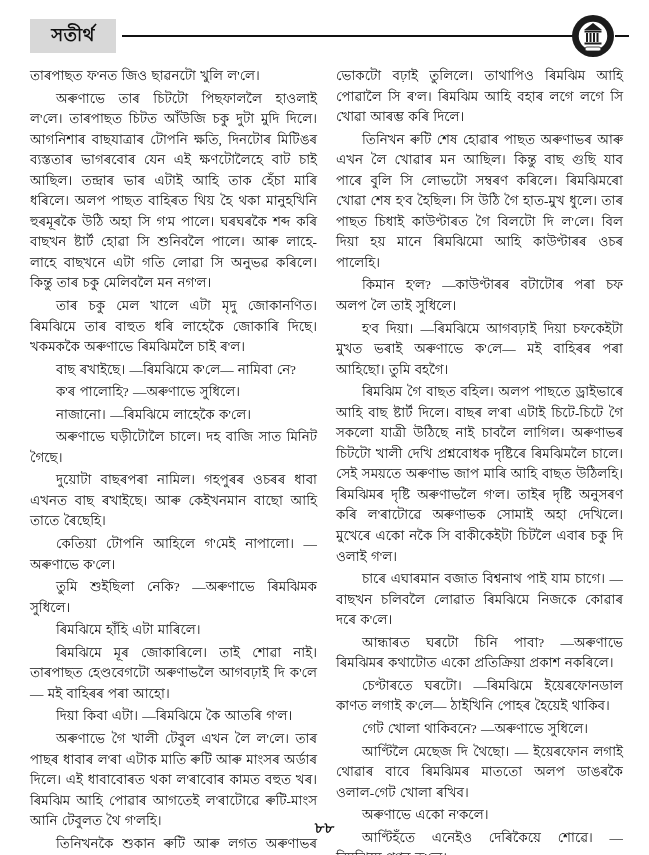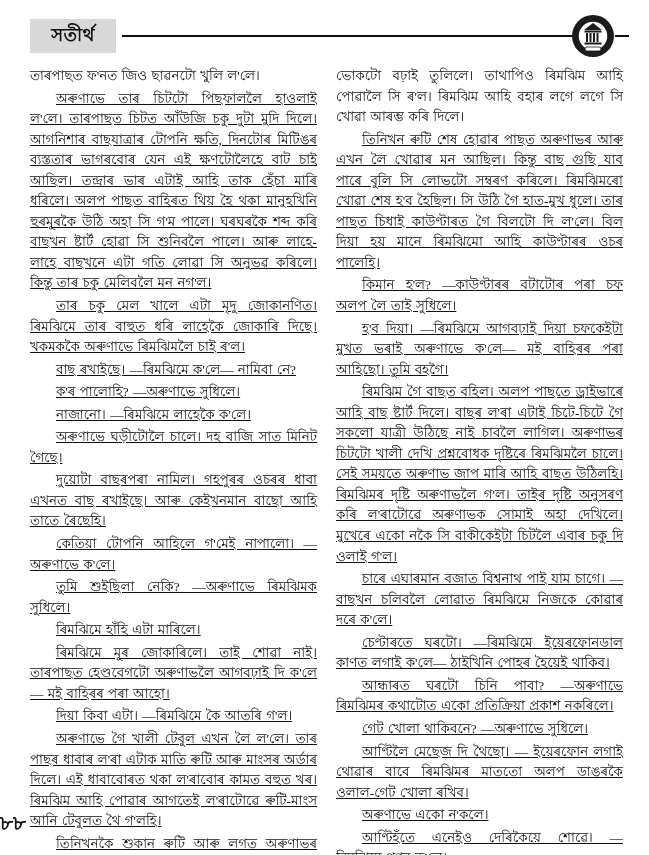--- a/index.html
+++ b/index.html
@@ -67,30 +67,29 @@
     font-size: 13.4px;
     line-height: 20.55px;
     letter-spacing: 0px;
     word-spacing: 1px;
   }
   .col p {
     margin: 2px;
   }
   .col p.indent {
     text-indent: 26px;
-    text-decoration: underline;
   }
   
   .footer {
     position: absolute;
     left: 0;
     right: 0;
     bottom: 14px;
-    text-align: left;
-    font-size: 20px;
+    text-align: center;
+    font-size: 15px;
     font-weight: bold;
   }
 </style>
 </head>
 <body>
 
 <div class="page">
 
   <div class="header">
     <div class="title-box">
@@ -134,22 +133,22 @@
         <p class="indent">অৰুণাভে গৈ খালী টেবুল এখন লৈ ল'লে। তাৰ পাছৰ ধাবাৰ ল'ৰা এটাক মাতি ৰুটি আৰু মাংসৰ অৰ্ডাৰ দিলে। এই ধাবাবোৰত থকা ল'ৰাবোৰ কামত বহুত খৰ। ৰিমঝিম আহি পোৱাৰ আগতেই ল'ৰাটোৱে ৰুটি-মাংস আনি টেবুলত থৈ গ'লহি।</p>
         <p class="indent">তিনিখনকৈ শুকান ৰুটি আৰু লগত অৰুণাভৰ প্ৰিয় নেপালী কাটিং খাহী মাংস। মিটিঙত দিনৰ দুই বজাতে ভাত খোৱা; গতিকে ভোকো লাগিছিল। মাংসৰ গোন্ধটোৱে তাৰ</p>
       </div>
     <div class="col">
         <p>ভোকটো বঢ়াই তুলিলে। তাথাপিও ৰিমঝিম আহি পোৱালৈ সি ৰ'ল। ৰিমঝিম আহি বহাৰ লগে লগে সি খোৱা আৰম্ভ কৰি দিলে।</p>
         <p class="indent">তিনিখন ৰুটি শেষ হোৱাৰ পাছত অৰুণাভৰ আৰু এখন লৈ খোৱাৰ মন আছিল। কিন্তু বাছ গুছি যাব পাৰে বুলি সি লোভটো সম্বৰণ কৰিলে। ৰিমঝিমৰো খোৱা শেষ হ'ব হৈছিল। সি উঠি গৈ হাত-মুখ ধুলে। তাৰ পাছত চিধাই কাউণ্টাৰত গৈ বিলটো দি ল'লে। বিল দিয়া হয় মানে ৰিমঝিমো আহি কাউণ্টাৰৰ ওচৰ পালেহি।</p>
         <p class="indent">কিমান হ'ল? —কাউণ্টাৰৰ বটাটোৰ পৰা চফ অলপ লৈ তাই সুধিলে।</p>
         <p class="indent">হ'ব দিয়া। —ৰিমঝিমে আগবঢ়াই দিয়া চফকেইটা মুখত ভৰাই অৰুণাভে ক'লে— মই বাহিৰৰ পৰা আহিছো। তুমি বহগৈ।</p>
         <p class="indent">ৰিমঝিম গৈ বাছত বহিল। অলপ পাছতে ড্ৰাইভাৰে আহি বাছ ষ্টাৰ্ট দিলে। বাছৰ ল'ৰা এটাই চিটে-চিটে গৈ সকলো যাত্ৰী উঠিছে নাই চাবলৈ লাগিল। অৰুণাভৰ চিটটো খালী দেখি প্ৰশ্নবোধক দৃষ্টিৰে ৰিমঝিমলৈ চালে। সেই সময়তে অৰুণাভ জাপ মাৰি আহি বাছত উঠিলহি। ৰিমঝিমৰ দৃষ্টি অৰুণাভলৈ গ'ল। তাইৰ দৃষ্টি অনুসৰণ কৰি ল'ৰাটোৱে অৰুণাভক সোমাই অহা দেখিলে। মুখেৰে একো নকৈ সি বাকীকেইটা চিটলৈ এবাৰ চকু দি ওলাই গ'ল।</p>
         <p class="indent">চাৰে এঘাৰমান বজাত বিশ্বনাথ পাই যাম চাগে। — বাছখন চলিবলৈ লোৱাত ৰিমঝিমে নিজকে কোৱাৰ দৰে ক'লে।</p>
+        <p class="indent">আন্ধাৰত ঘৰটো চিনি পাবা? —অৰুণাভে ৰিমঝিমৰ কথাটোত একো প্ৰতিক্ৰিয়া প্ৰকাশ নকৰিলে।</p>
         <p class="indent">চেণ্টাৰতে ঘৰটো। —ৰিমঝিমে ইয়েৰফোনডাল কাণত লগাই ক'লে— ঠাইখিনি পোহৰ হৈয়েই থাকিব।</p>
-        <p class="indent">আন্ধাৰত ঘৰটো চিনি পাবা? —অৰুণাভে ৰিমঝিমৰ কথাটোত একো প্ৰতিক্ৰিয়া প্ৰকাশ নকৰিলে।</p>
         <p class="indent">গেট খোলা থাকিবনে? —অৰুণাভে সুধিলে।</p>
         <p class="indent">আণ্টিলৈ মেছেজ দি থৈছো। — ইয়েৰফোন লগাই থোৱাৰ বাবে ৰিমঝিমৰ মাততো অলপ ডাঙৰকৈ ওলাল-গেট খোলা ৰখিব।</p>
         <p class="indent">অৰুণাভে একো ন'কলে।</p>
         <p class="indent">আণ্টিহঁতে এনেইও দেৰিকৈয়ে শোৱে। — ৰিমঝিমে পুণৰ ক'লে।</p>
       </div>
   </div>
 
   <div class="footer">
     <span>৮৮</span>
   </div>

